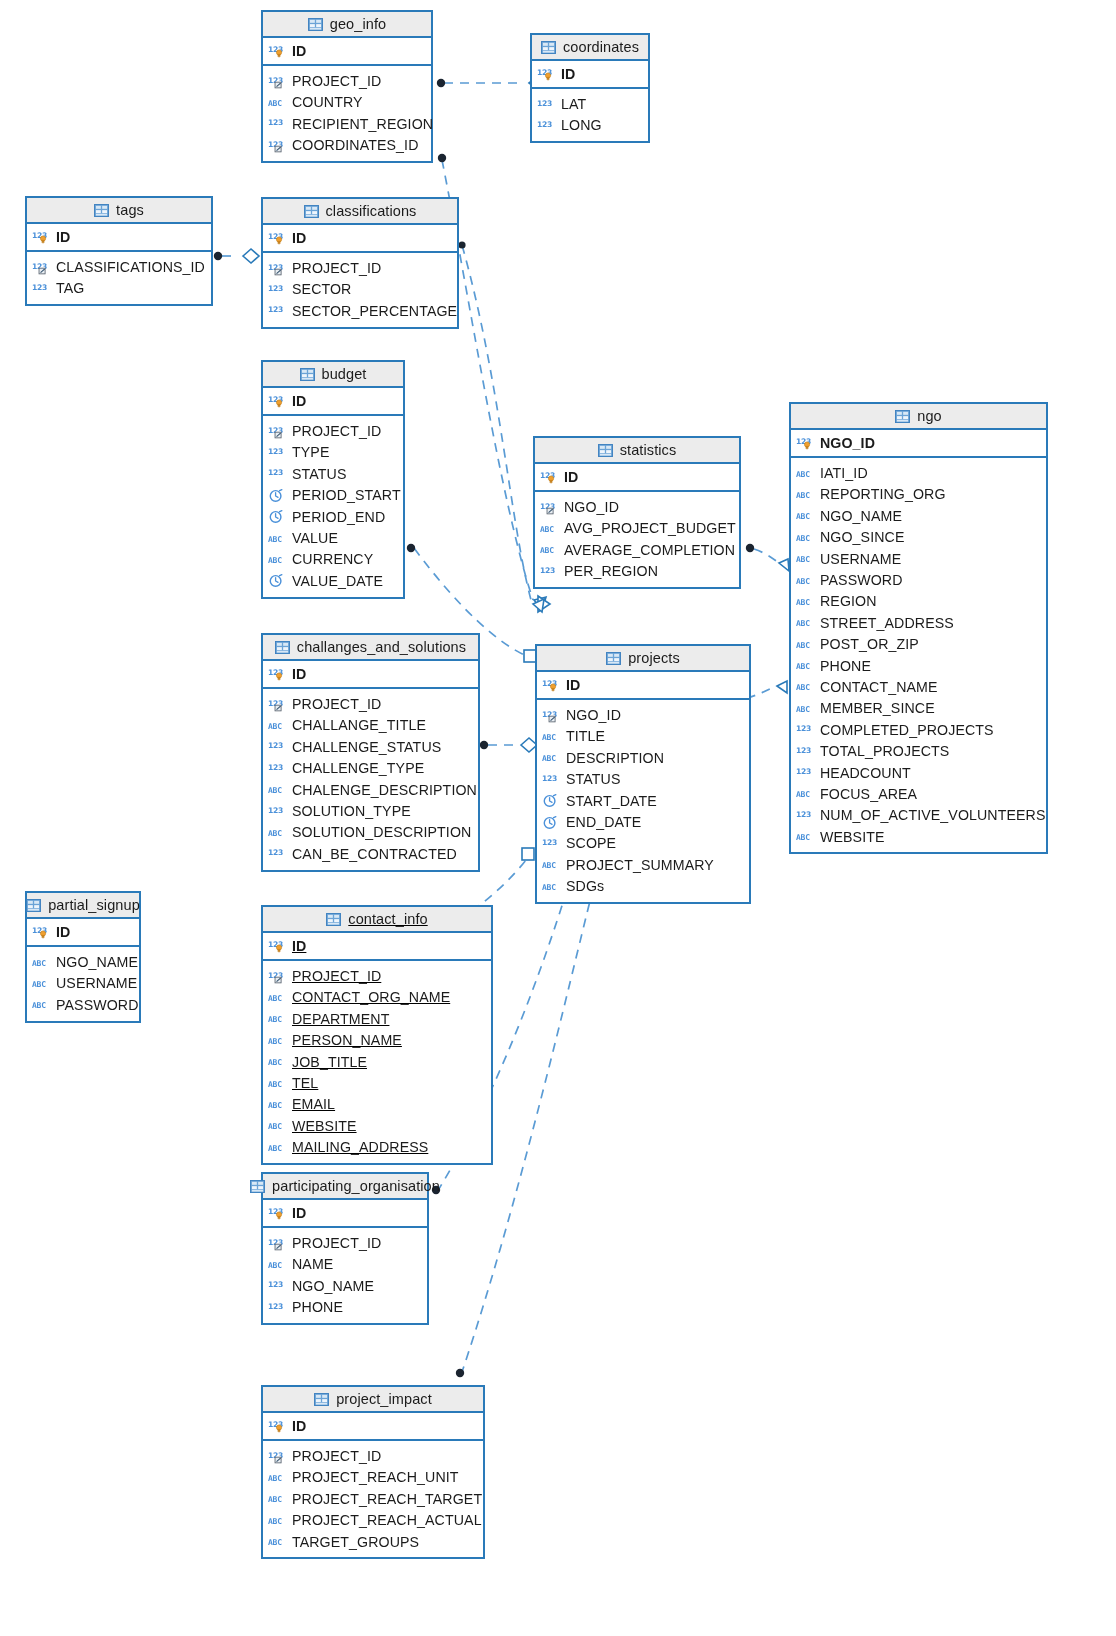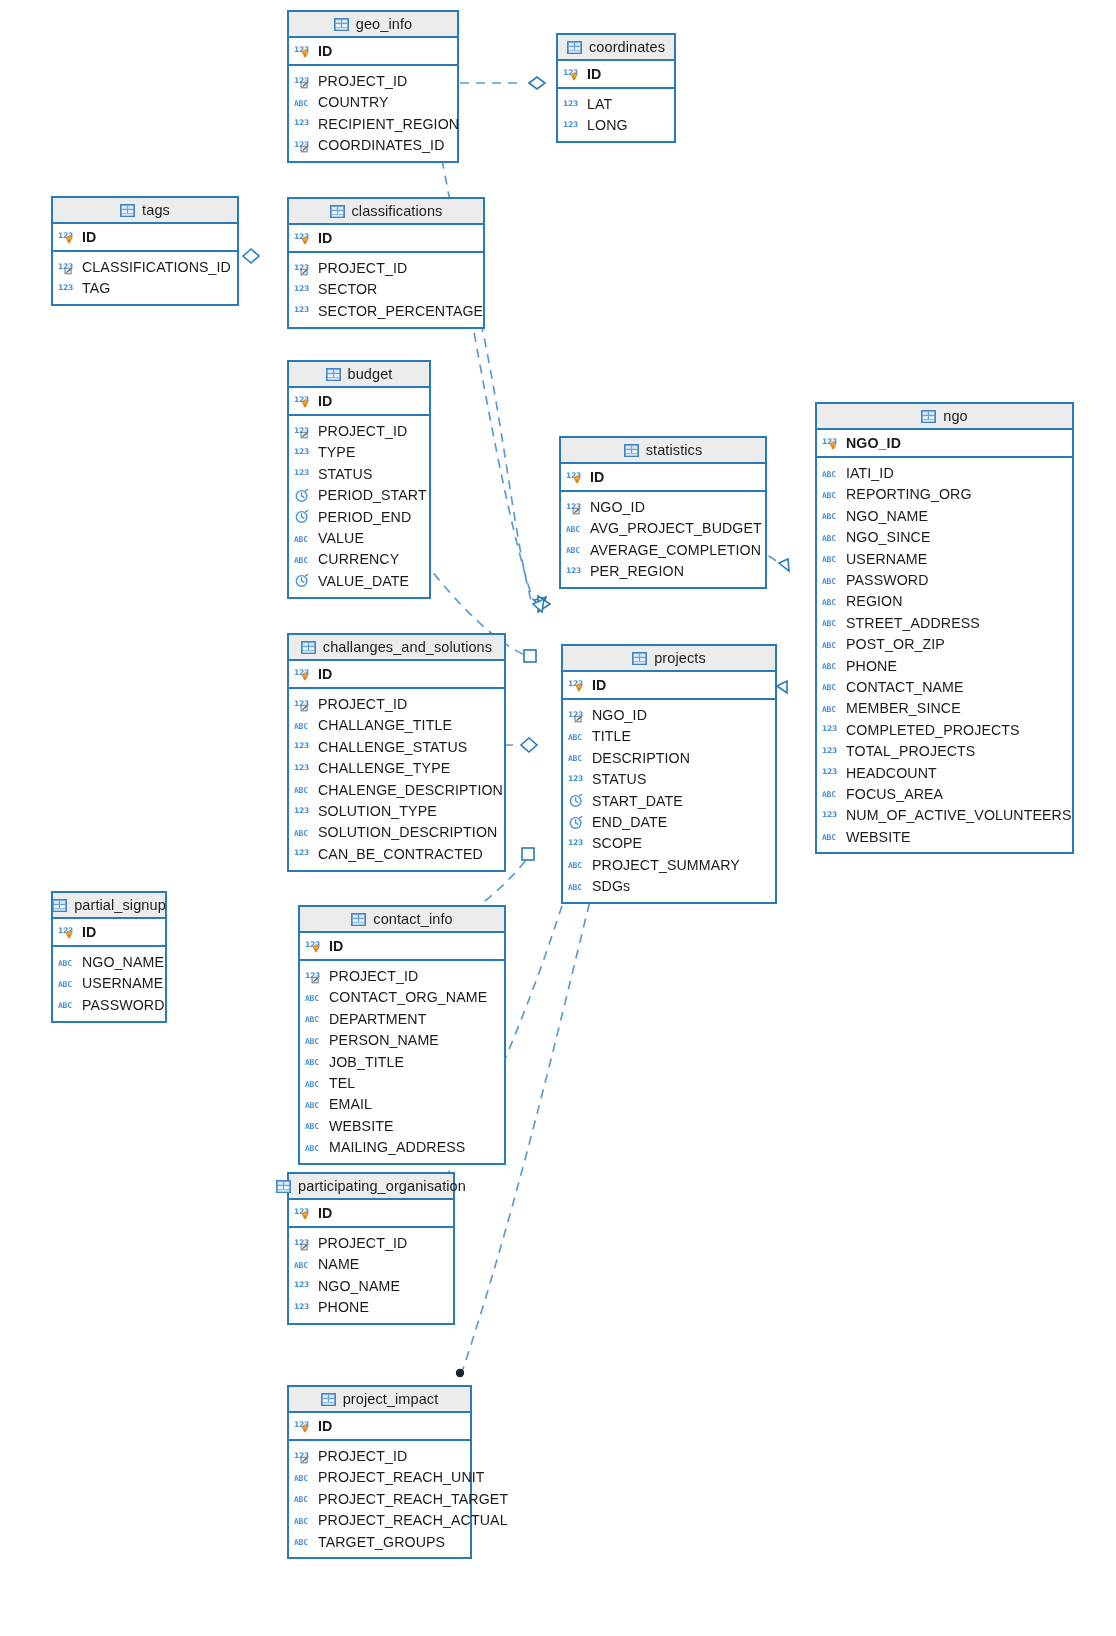--- a/index.html
+++ b/index.html
@@ -19,21 +19,20 @@
     position:absolute;left:0;top:0;width:1116px;height:1636px;
     pointer-events:none;
   }
   
   .entity{
     position:absolute;
     box-sizing:border-box;
     border:2px solid #2a7ab9;
     background:#ffffff;
     z-index:5;
-    margin-left:26px;
   }
   .ent-header{
     background:#ececec;
     border-bottom:2px solid #2a7ab9;
     height:26px;
     display:flex;
     align-items:center;
     justify-content:center;
     gap:7px;
     padding:0 6px;
@@ -796,21 +795,21 @@
           <span class="col-name">USERNAME</span>
         </div>
         <div class="col">
           <svg class="ic" viewBox="0 0 20 15">
             <text x="0" y="11" font-family="DejaVu Sans Mono, monospace" font-size="8.4" font-weight="bold" fill="#4a90d9" letter-spacing="-0.2">ABC</text>
           </svg>
           <span class="col-name">PASSWORD</span>
         </div>
       </div>
     </div>
-    <div class="entity" style="left: 272px; top: 905px; width: 208px;">
+    <div class="entity" style="left: 261px; top: 905px; width: 232px; text-decoration: underline;">
       <div class="ent-header">
         <svg class="tbl-icon" viewBox="0 0 16 14">
           <rect x="0.5" y="0.5" width="15" height="13" fill="#6ba3d6" stroke="#3b7fbf"></rect>
           <rect x="2" y="2" width="5.3" height="3.2" fill="#d8e8f6"></rect>
           <rect x="8.7" y="2" width="5.3" height="3.2" fill="#d8e8f6"></rect>
           <rect x="2" y="6.6" width="5.3" height="3.2" fill="#eef5fc"></rect>
           <rect x="8.7" y="6.6" width="5.3" height="3.2" fill="#eef5fc"></rect>
           <rect x="2" y="10.5" width="12" height="2" fill="#d8e8f6"></rect>
         </svg>
         <span class="ent-title">contact_info</span>
@@ -930,21 +929,21 @@
           <span class="col-name">NGO_NAME</span>
         </div>
         <div class="col">
           <svg class="ic" viewBox="0 0 20 15">
             <text x="0" y="8.6" font-family="DejaVu Sans, sans-serif" font-size="8" font-weight="bold" fill="#4a90d9" letter-spacing="-0.3">123</text>
           </svg>
           <span class="col-name">PHONE</span>
         </div>
       </div>
     </div>
-    <div class="entity" style="left: 261px; top: 1385px; width: 185px; text-align: right;">
+    <div class="entity" style="left: 261px; top: 1385px; width: 224px; text-align: right;">
       <div class="ent-header">
         <svg class="tbl-icon" viewBox="0 0 16 14">
           <rect x="0.5" y="0.5" width="15" height="13" fill="#6ba3d6" stroke="#3b7fbf"></rect>
           <rect x="2" y="2" width="5.3" height="3.2" fill="#d8e8f6"></rect>
           <rect x="8.7" y="2" width="5.3" height="3.2" fill="#d8e8f6"></rect>
           <rect x="2" y="6.6" width="5.3" height="3.2" fill="#eef5fc"></rect>
           <rect x="8.7" y="6.6" width="5.3" height="3.2" fill="#eef5fc"></rect>
           <rect x="2" y="10.5" width="12" height="2" fill="#d8e8f6"></rect>
         </svg>
         <span class="ent-title">project_impact</span>

